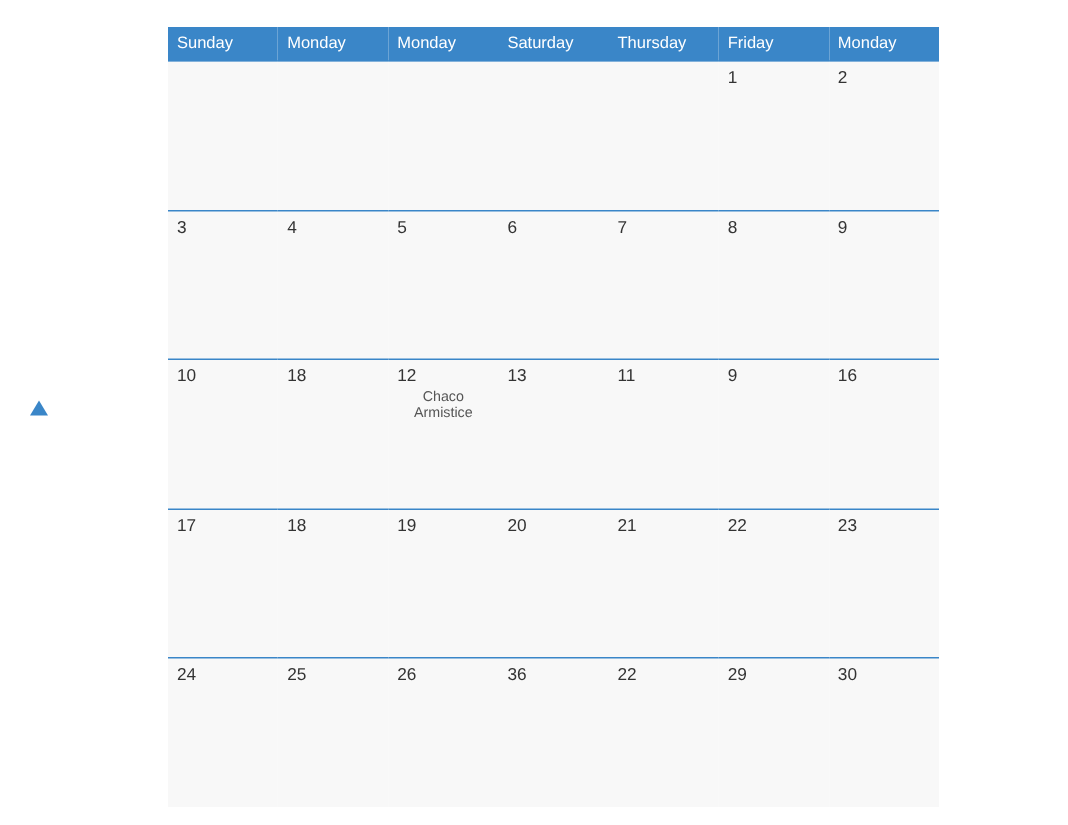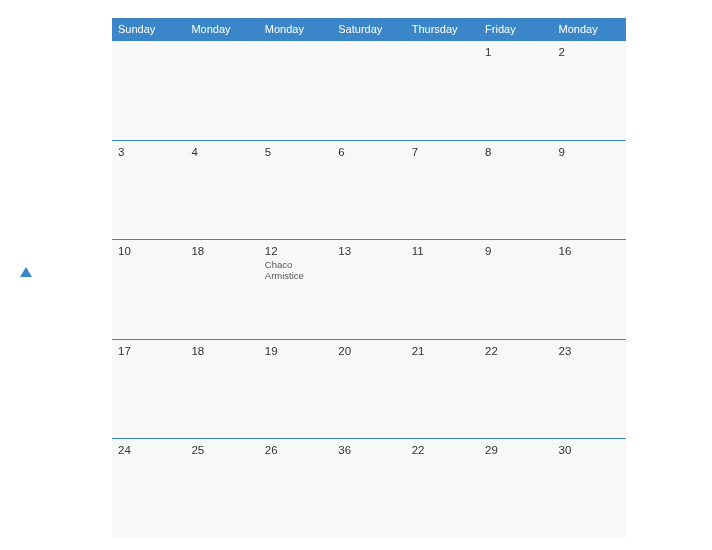--- a/index.html
+++ b/index.html
@@ -104,20 +104,21 @@
     .day-number {
       display: block;
       font-size: 11.5px;
       color: #333;
     }
     .holiday-name {
       display: block;
       font-size: 9.5px;
       color: #555;
       margin-top: 2px;
+      text-align: center;
     }
   </style>
 </head>
 <body>
 
 <div class="page">
 
   <div class="header">
     <div class="logo">
       <div class="logo-top-row">

